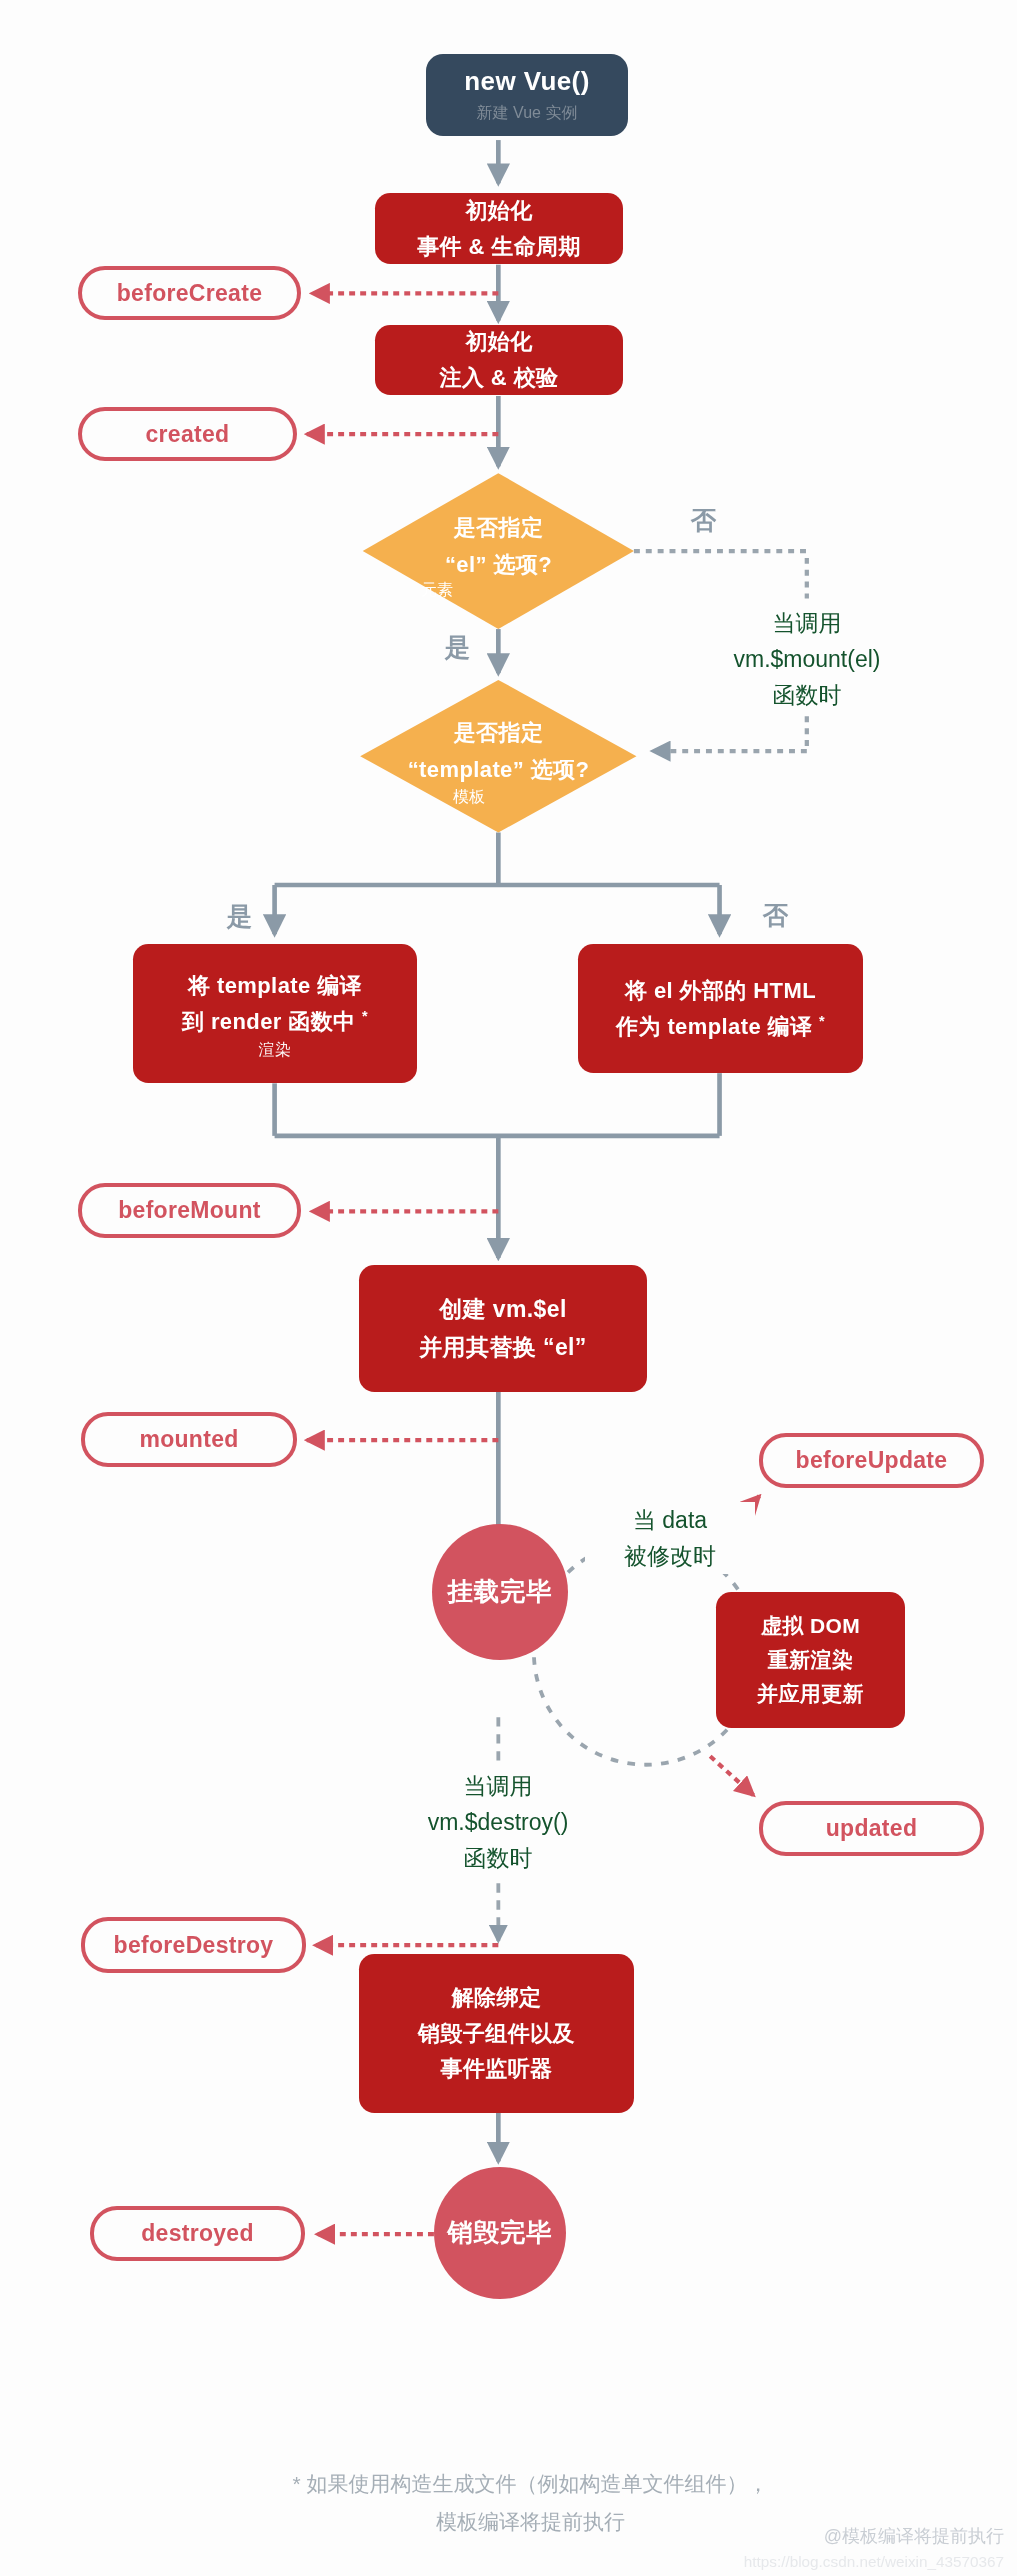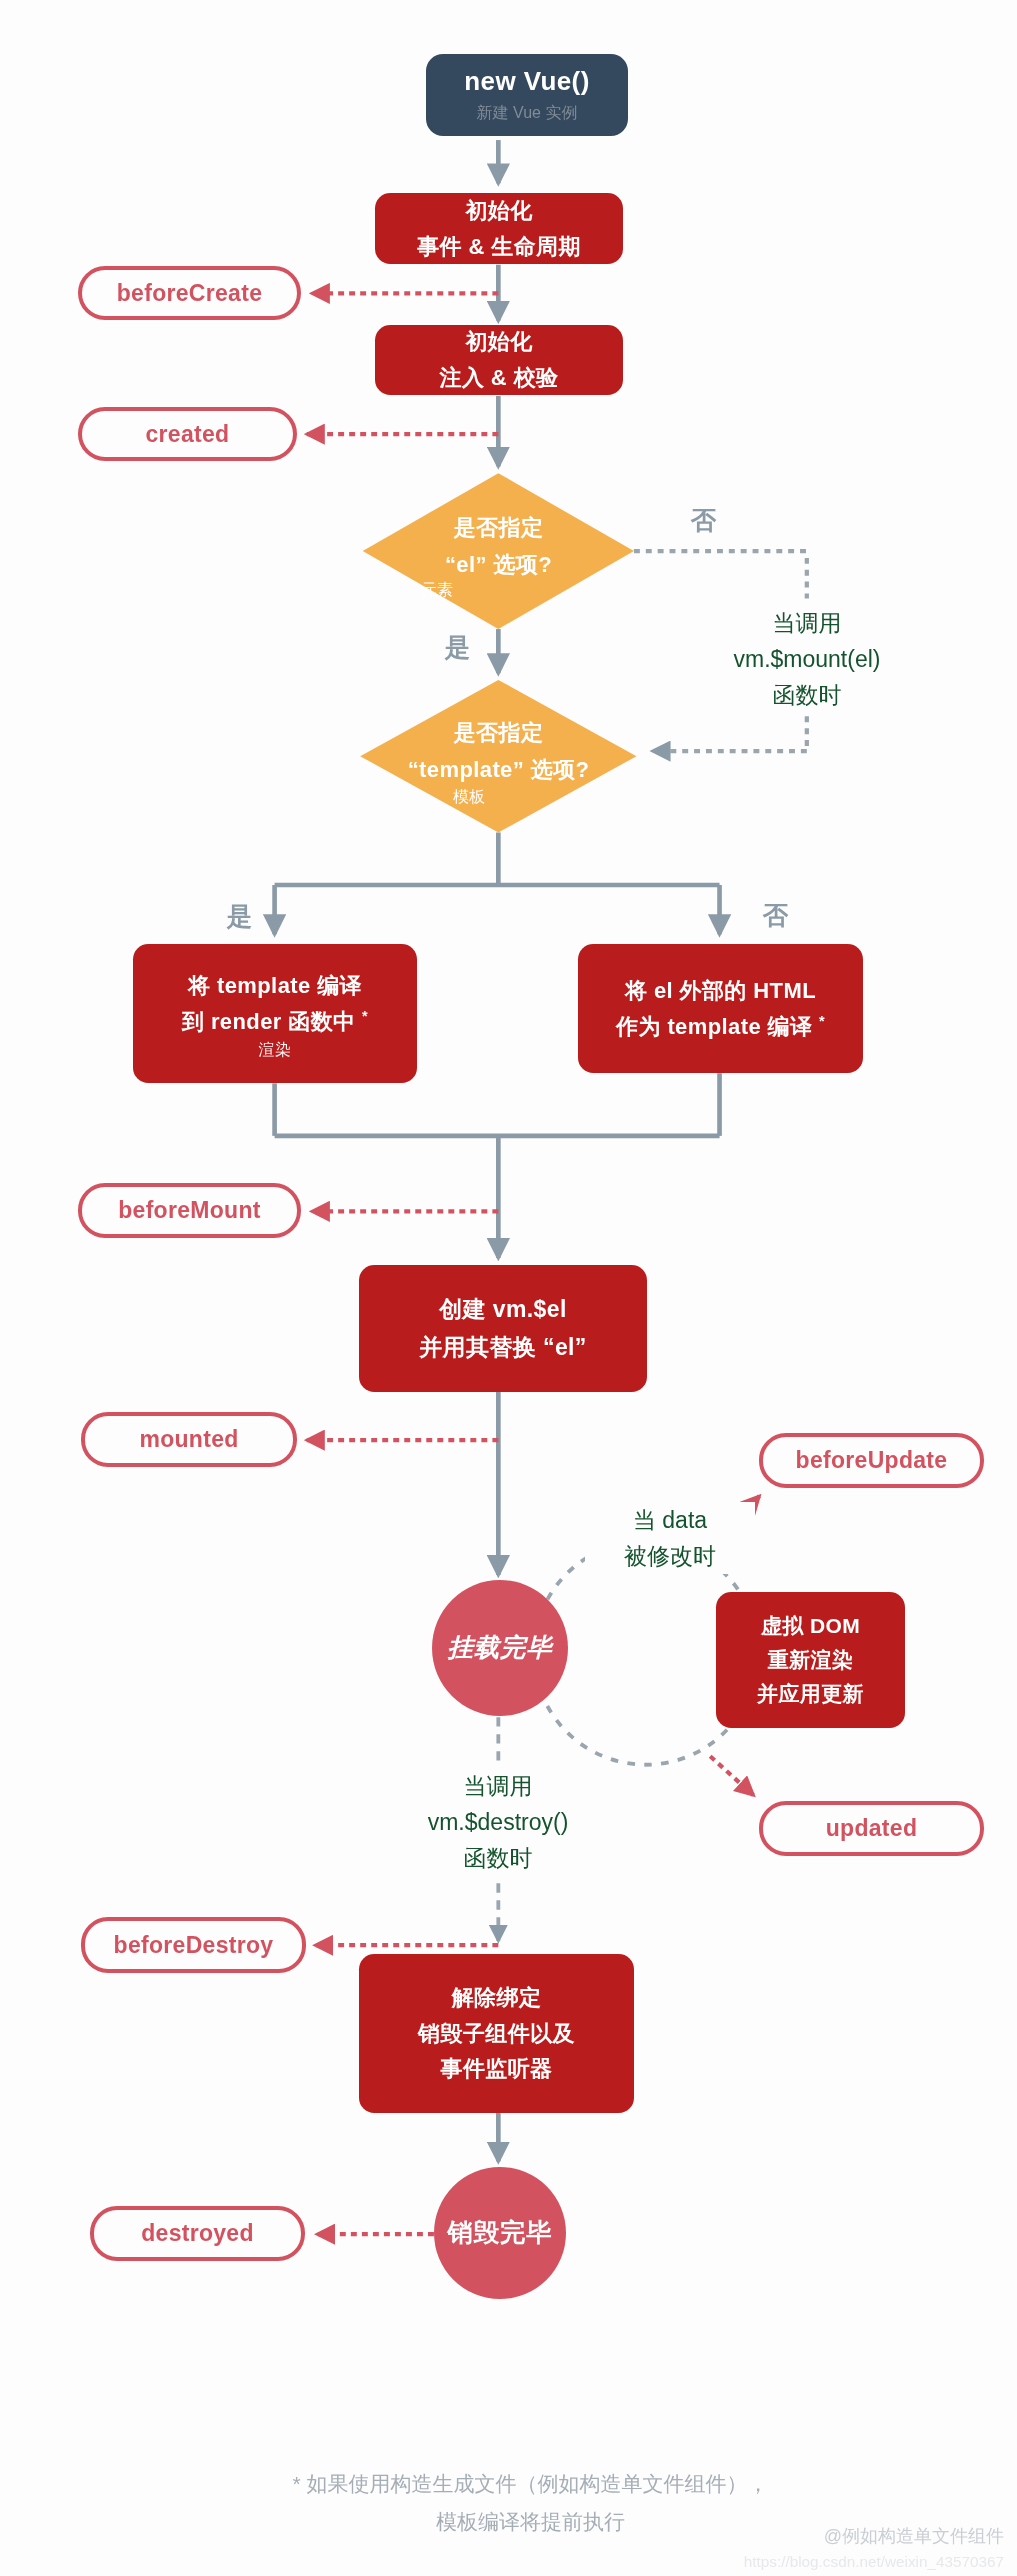--- a/index.html
+++ b/index.html
@@ -174,21 +174,21 @@
 
   <div class="abs hook" style="left:759px;top:1433px;width:225px;height:55px;">
     <span>beforeUpdate</span>
   </div>
 
   <div class="abs callout" style="left:585px;top:1502px;width:170px;">
     <div>当 data</div>
     <div>被修改时</div>
   </div>
 
-  <div class="abs rcircle" style="left:432px;top:1580px;width:136px;height:136px;font-style:italic;">
+  <div class="abs rcircle" style="left:432px;top:1524px;width:136px;height:136px;">
     <span>挂载完毕</span>
   </div>
 
   <div class="abs gbox" style="left:716px;top:1592px;width:189px;height:136px;font-size:21px;">
     <div>虚拟 DOM</div>
     <div>重新渲染</div>
     <div>并应用更新</div>
   </div>
 
   <div class="abs hook" style="left:759px;top:1801px;width:225px;height:55px;">
@@ -218,18 +218,18 @@
   <div class="abs hook" style="left:90px;top:2206px;width:215px;height:55px;">
     <span>destroyed</span>
   </div>
 
   <div class="abs footer" style="left:0px;top:2465px;width:1017px;padding-left:44px;">
     <div>* 如果使用构造生成文件（例如构造单文件组件），</div>
     <div>模板编译将提前执行</div>
   </div>
 
   <div class="abs" style="left:593px;top:2524px;width:411px;">
-    <div class="wm-community">@例如构造单文件组件</div>
+    <div class="wm-community">@模板编译将提前执行</div>
     <div class="wm-url">https://blog.csdn.net/weixin_43570367</div>
   </div>
 
 </div>
 
 
 </body></html>

